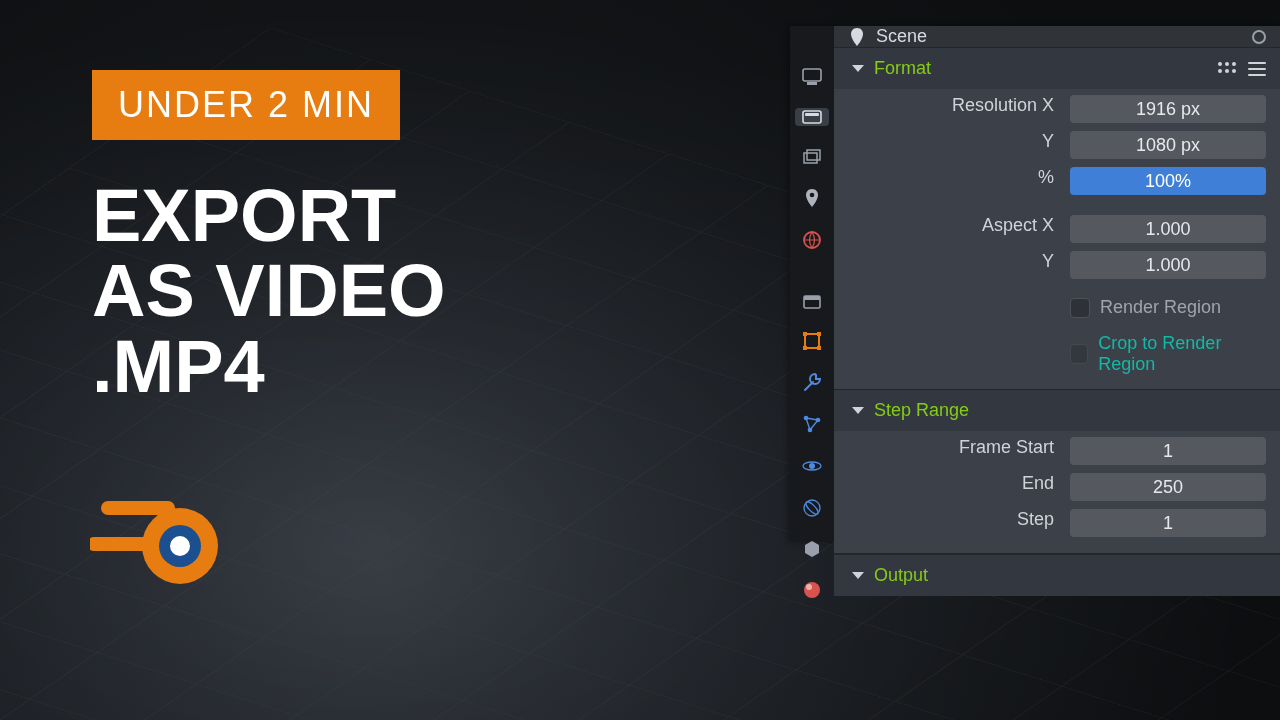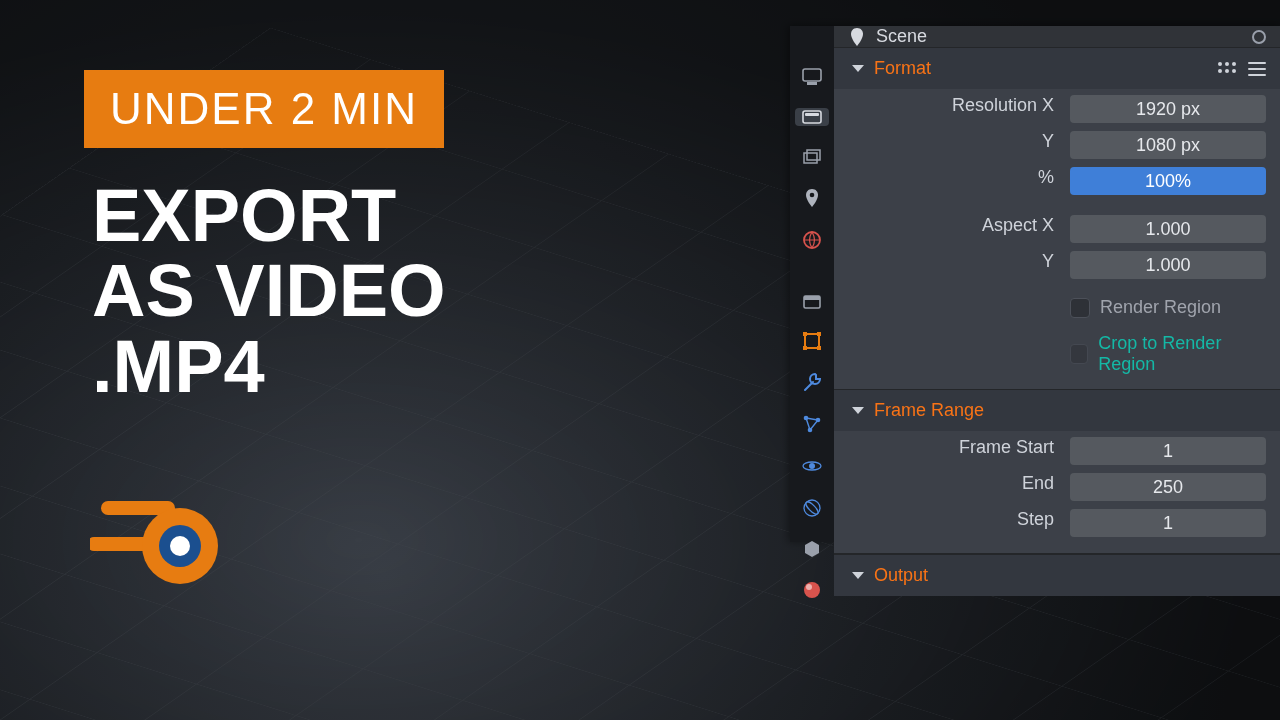--- a/index.html
+++ b/index.html
@@ -34,25 +34,25 @@
   .vignette {
     position: absolute;
     inset: 0;
     background: radial-gradient(ellipse at 28% 75%, rgba(0,0,0,0) 0%, rgba(0,0,0,0.5) 70%);
     pointer-events: none;
   }
 
   
   .badge-top {
     position: absolute;
-    left: 84px;
+    left: 92px;
     top: 70px;
     background: #e77c11;
     color: #fff;
-    font-size: 44px;
+    font-size: 36px;
     font-weight: 500;
     letter-spacing: 2px;
     padding: 14px 26px 14px 26px;
   }
   .title {
     position: absolute;
     left: 92px;
     top: 178px;
     color: #fff;
     font-size: 74px;
@@ -148,21 +148,21 @@
     background: #303338;
     color: #d7dae0;
     font-size: 18px;
   }
   .section-hdr {
     display: flex;
     align-items: center;
     gap: 10px;
     padding: 10px 14px 10px 18px;
     background: #33373f;
-    color: #f97316;
+    color: #84cc16;
     font-size: 18px;
     border-top: 1px solid #242629;
   }
   .section-hdr .spacer { flex: 1; }
   .section-body {
     padding: 6px 14px 14px 14px;
     display: flex;
     flex-direction: column;
     gap: 6px;
     background: #3c4048;
@@ -402,21 +402,21 @@
           </span>
         <span class="burger">
             <span></span>
             <span></span>
             <span></span>
           </span>
       </div>
       <div class="section-body">
         <div class="row">
           <div class="label">Resolution X</div>
-          <div class="field">1920 px</div>
+          <div class="field">1916 px</div>
         </div>
         <div class="row">
           <div class="label">Y</div>
           <div class="field">1080 px</div>
         </div>
         <div class="row">
           <div class="label">%</div>
           <div class="field highlight">100%</div>
         </div>
         <div style="height:6px"></div>
@@ -441,21 +441,21 @@
           <div class="cap" style="color:#14b8a6">
             <span class="checkbox" style="opacity:.55"></span>
             <span>Crop to Render Region</span>
           </div>
         </div>
         <div style="height:6px"></div>
       </div>
 
       <div class="section-hdr">
         <span class="disclosure"></span>
-        <span>Frame Range</span>
+        <span>Step Range</span>
         <span class="spacer"></span>
       </div>
       <div class="section-body">
         <div class="row">
           <div class="label">Frame Start</div>
           <div class="field">1</div>
         </div>
         <div class="row">
           <div class="label">End</div>
           <div class="field">250</div>

